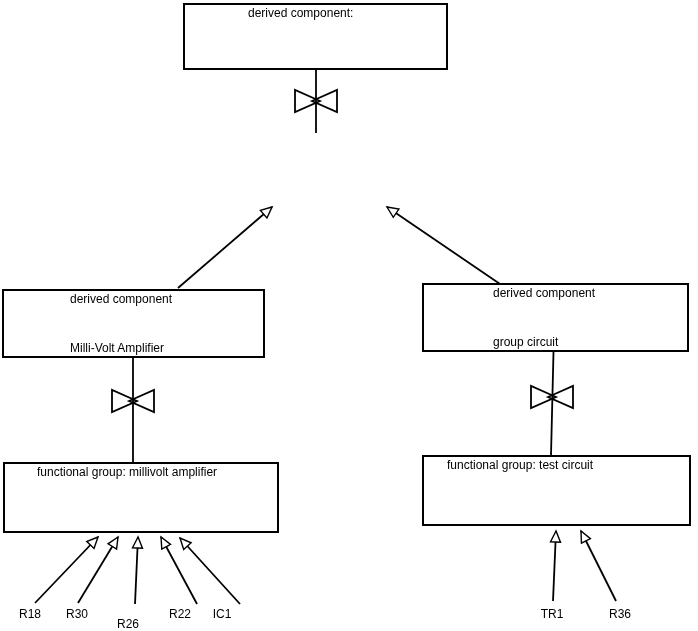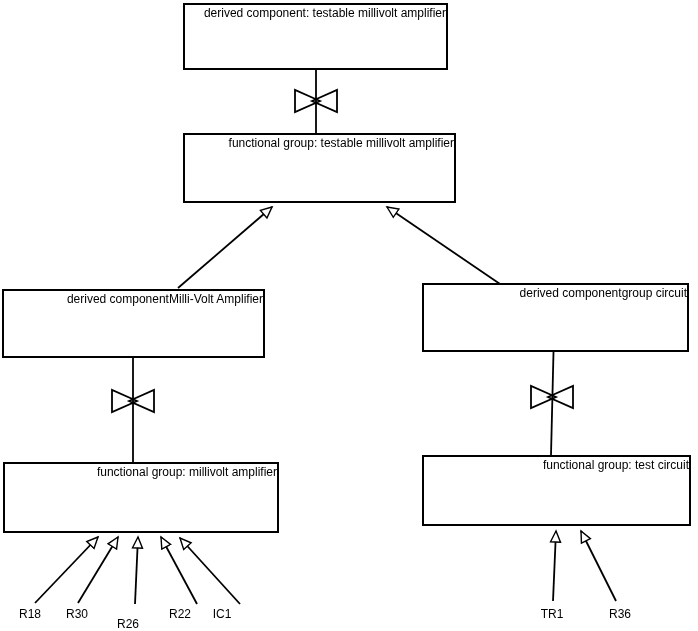--- a/index.html
+++ b/index.html
@@ -6,21 +6,21 @@
   body {
     width: 698px; height: 631px; position: relative; overflow: hidden;
     font-family: "Liberation Sans", "DejaVu Sans", sans-serif;
     font-size: 12px; color: #000000;
   }
   #canvas { position: absolute; left: 0; top: 0; width: 698px; height: 631px; }
   #connector-layer { position: absolute; left: 0; top: 0; }
   .node {
     position: absolute; box-sizing: border-box;
     border: 2px solid #000000; background: #ffffff;
-    display: flex; flex-direction: row; justify-content: flex-end;
+    display: flex; flex-direction: column; justify-content: space-between;
     line-height: 16px;
   }
   .node .nl { white-space: pre; }
   
   #n-derived-testable   { left: 183px; top: 3px;   width: 265px; height: 67px; padding-left: 63px; }
   #n-functional-testable{ left: 183px; top: 133px; width: 273px; height: 70px; padding-left: 7px;  padding-bottom: 8px; }
   #n-derived-millivolt  { left: 2px;   top: 289px; width: 263px; height: 69px; padding-left: 66px; }
   #n-functional-millivolt{ left: 3px;  top: 462px; width: 276px; height: 71px; padding-left: 32px; padding-bottom: 5px; }
   #n-derived-test       { left: 422px; top: 283px; width: 267px; height: 69px; padding-left: 69px; }
   #n-functional-test    { left: 422px; top: 455px; width: 269px; height: 71px; padding-left: 23px; }
@@ -69,26 +69,22 @@
     <line x1="135" y1="604" x2="138" y2="537" marker-end="url(#ah)"></line>
     <line x1="197" y1="604" x2="161" y2="537" marker-end="url(#ah)"></line>
     <line x1="240" y1="604" x2="180" y2="538" marker-end="url(#ah)"></line>
 
     <line x1="553" y1="601" x2="556" y2="531" marker-end="url(#ah)"></line>
     <line x1="616" y1="601" x2="581" y2="531" marker-end="url(#ah)"></line>
   </svg>
 
   <div class="node" id="n-derived-testable">
     <div class="nl">derived component:</div>
-    <div class="nl"> testable millivolt amplifier</div>
   </div>
 
-  <div class="node" id="n-functional-testable">
-    <div class="nl">functional group: testable millivolt amplifier</div>
-  </div>
 
   <div class="node" id="n-derived-millivolt">
     <div class="nl">derived component</div>
     <div class="nl">Milli-Volt Amplifier</div>
   </div>
 
   <div class="node" id="n-functional-millivolt">
     <div class="nl">functional group: millivolt amplifier</div>
   </div>
 

